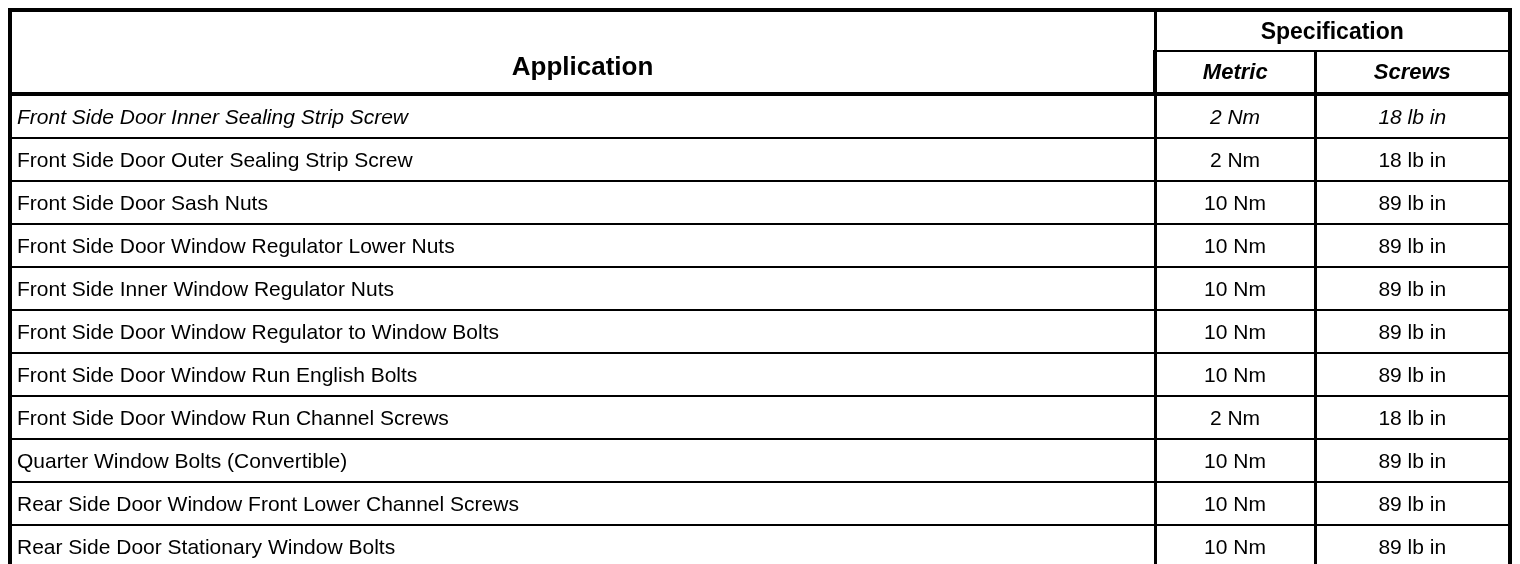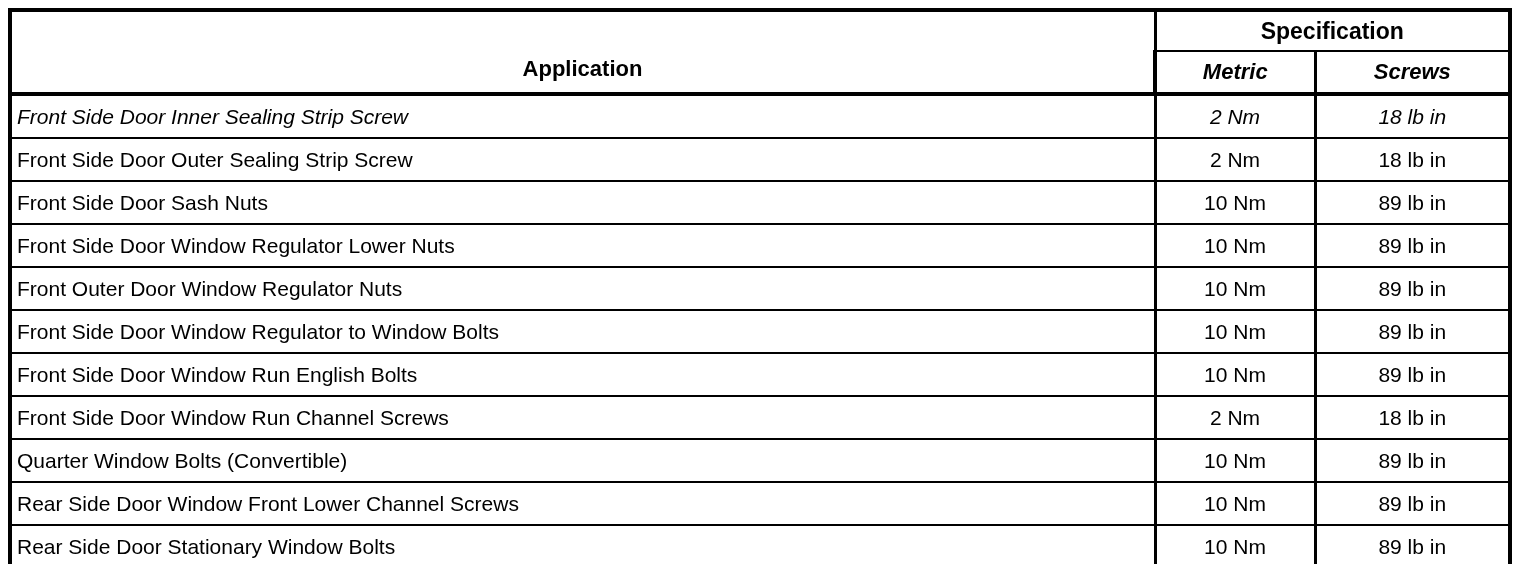--- a/index.html
+++ b/index.html
@@ -48,21 +48,21 @@
   col.c-english { width: 195px; }
 
   th {
     font-weight: bold;
     text-align: center;
     padding: 0;
     margin-left: 39px;
   }
   th.app-th {
     vertical-align: bottom;
-    font-size: 22px;
+    font-size: 26px;
     padding-bottom: 10px;
   }
   th.spec-th {
     height: 38px;
     font-size: 23px;
     vertical-align: middle;
   }
   tr.sub-row th {
     height: 40px;
     font-size: 22px;
@@ -117,21 +117,21 @@
           <td class="app-td">Front Side Door Sash Nuts</td>
           <td class="val-td">10 Nm</td>
           <td class="val-td">89 lb in</td>
         </tr>
         <tr>
           <td class="app-td">Front Side Door Window Regulator Lower Nuts</td>
           <td class="val-td">10 Nm</td>
           <td class="val-td">89 lb in</td>
         </tr>
         <tr>
-          <td class="app-td">Front Outer Door Window Regulator Nuts</td>
+          <td class="app-td">Front Side Inner Window Regulator Nuts</td>
           <td class="val-td">10 Nm</td>
           <td class="val-td">89 lb in</td>
         </tr>
         <tr>
           <td class="app-td">Front Side Door Window Regulator to Window Bolts</td>
           <td class="val-td">10 Nm</td>
           <td class="val-td">89 lb in</td>
         </tr>
         <tr>
           <td class="app-td">Front Side Door Window Run English Bolts</td>

